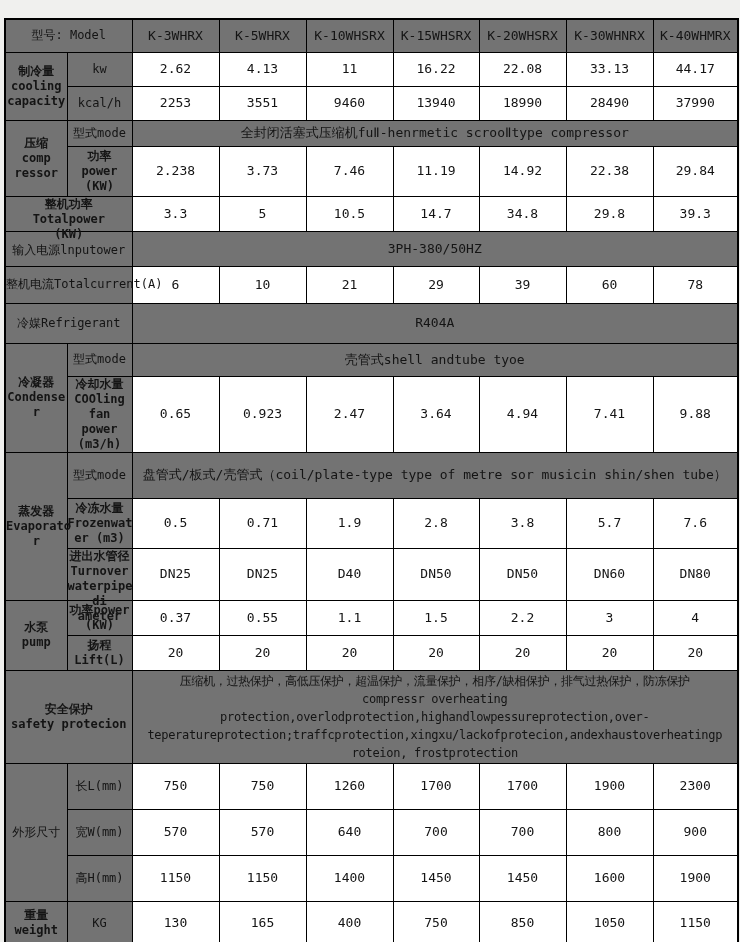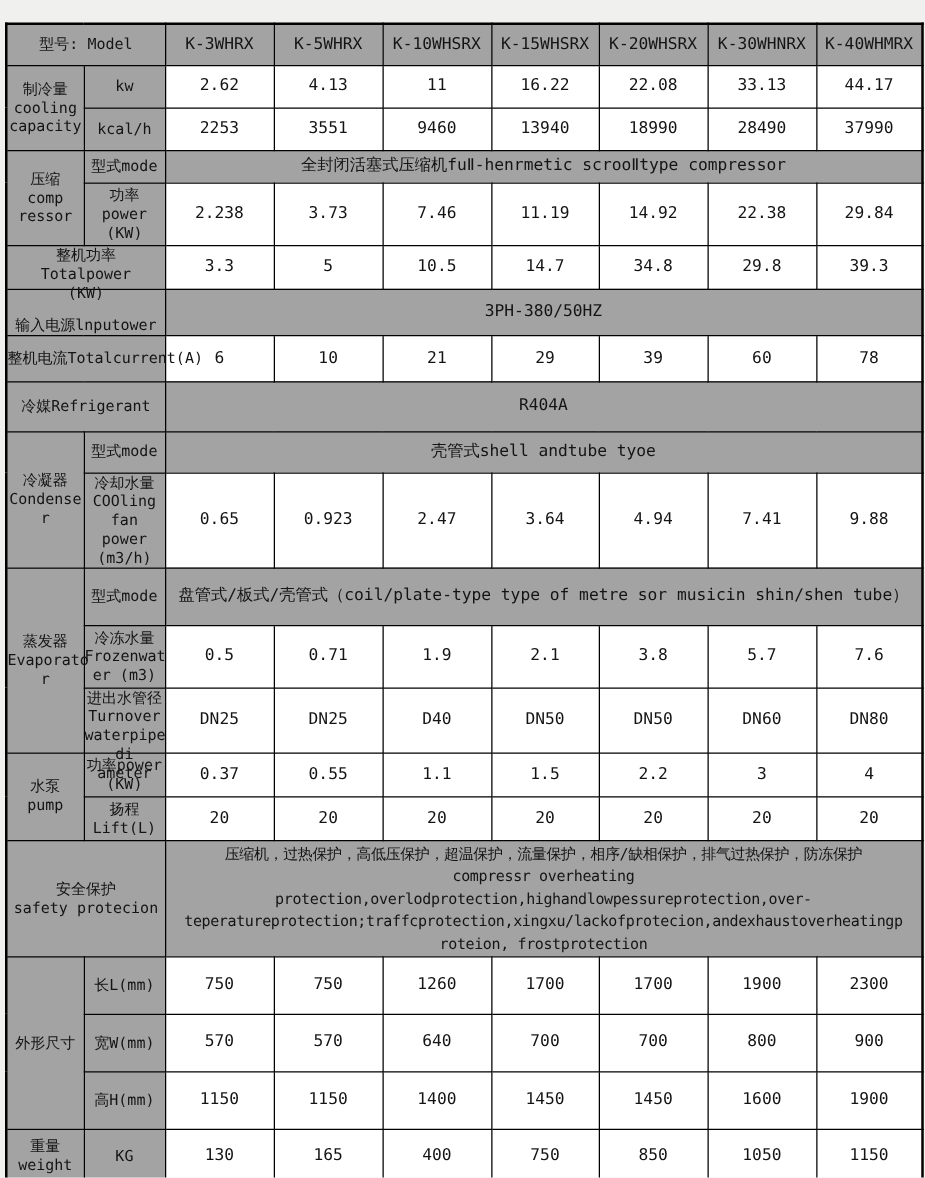--- a/index.html
+++ b/index.html
@@ -10,31 +10,31 @@
   }
   .sheet{position:absolute;left:4px;top:18px;}
   table{
     border-collapse:collapse;table-layout:fixed;width:733px;
     border:2px solid #000;
   }
   td{
     border:1px solid #000;text-align:center;vertical-align:middle;
     padding:0;font-size:13px;line-height:16px;overflow:visible;
   }
-  .blue{background:#a3a3a3;}
+  .blue{background:#737373;}
   .white{background:#ffffff;}
   .lbl{font-size:12px;line-height:15px;}
   .val{font-size:13px;}
   .models{font-size:13px;}
-  .pre{white-space:pre-line;}
+  .pre{white-space:pre-line;font-weight:bold;}
   .nowrap{white-space:nowrap;}
   .top{vertical-align:top;}
   .of{position:relative;overflow:visible;text-align:center;}
   .safety-txt{font-size:12px;line-height:18px;letter-spacing:-0.3px;white-space:pre-line;}
-  .pushdown{padding-top:21px;}
+  .pushdown{padding-top:11px;}
   
   .h33{height:33px}.h34{height:34px}.h32{height:34px}.h26{height:26px}
   .h50{height:50px}.h35{height:35px}.h37{height:37px}.h40{height:40px}
   .h62{height:62px}.h46{height:46px}.h52{height:52px}.h93{height:93px}
   .h45{height:45px}
 </style>
 </head>
 <body>
 
 <div class="sheet">
@@ -177,21 +177,21 @@
     <td colspan="7" class="blue val">盘管式/板式/壳管式（coil/plate-type type of metre sor musicin shin/shen tube）</td>
   </tr>
 
   <tr class="h50">
     <td class="blue lbl pre">冷冻水量
 Frozenwat
 er (m3)</td>
     <td class="white val">0.5</td>
     <td class="white val">0.71</td>
     <td class="white val">1.9</td>
-    <td class="white val">2.1</td>
+    <td class="white val">2.8</td>
     <td class="white val">3.8</td>
     <td class="white val">5.7</td>
     <td class="white val">7.6</td>
   </tr>
 
   <tr class="h52">
     <td class="blue lbl top">
       <div class="of pre" style="height:50px">进出水管径
 Turnover
 waterpipe

